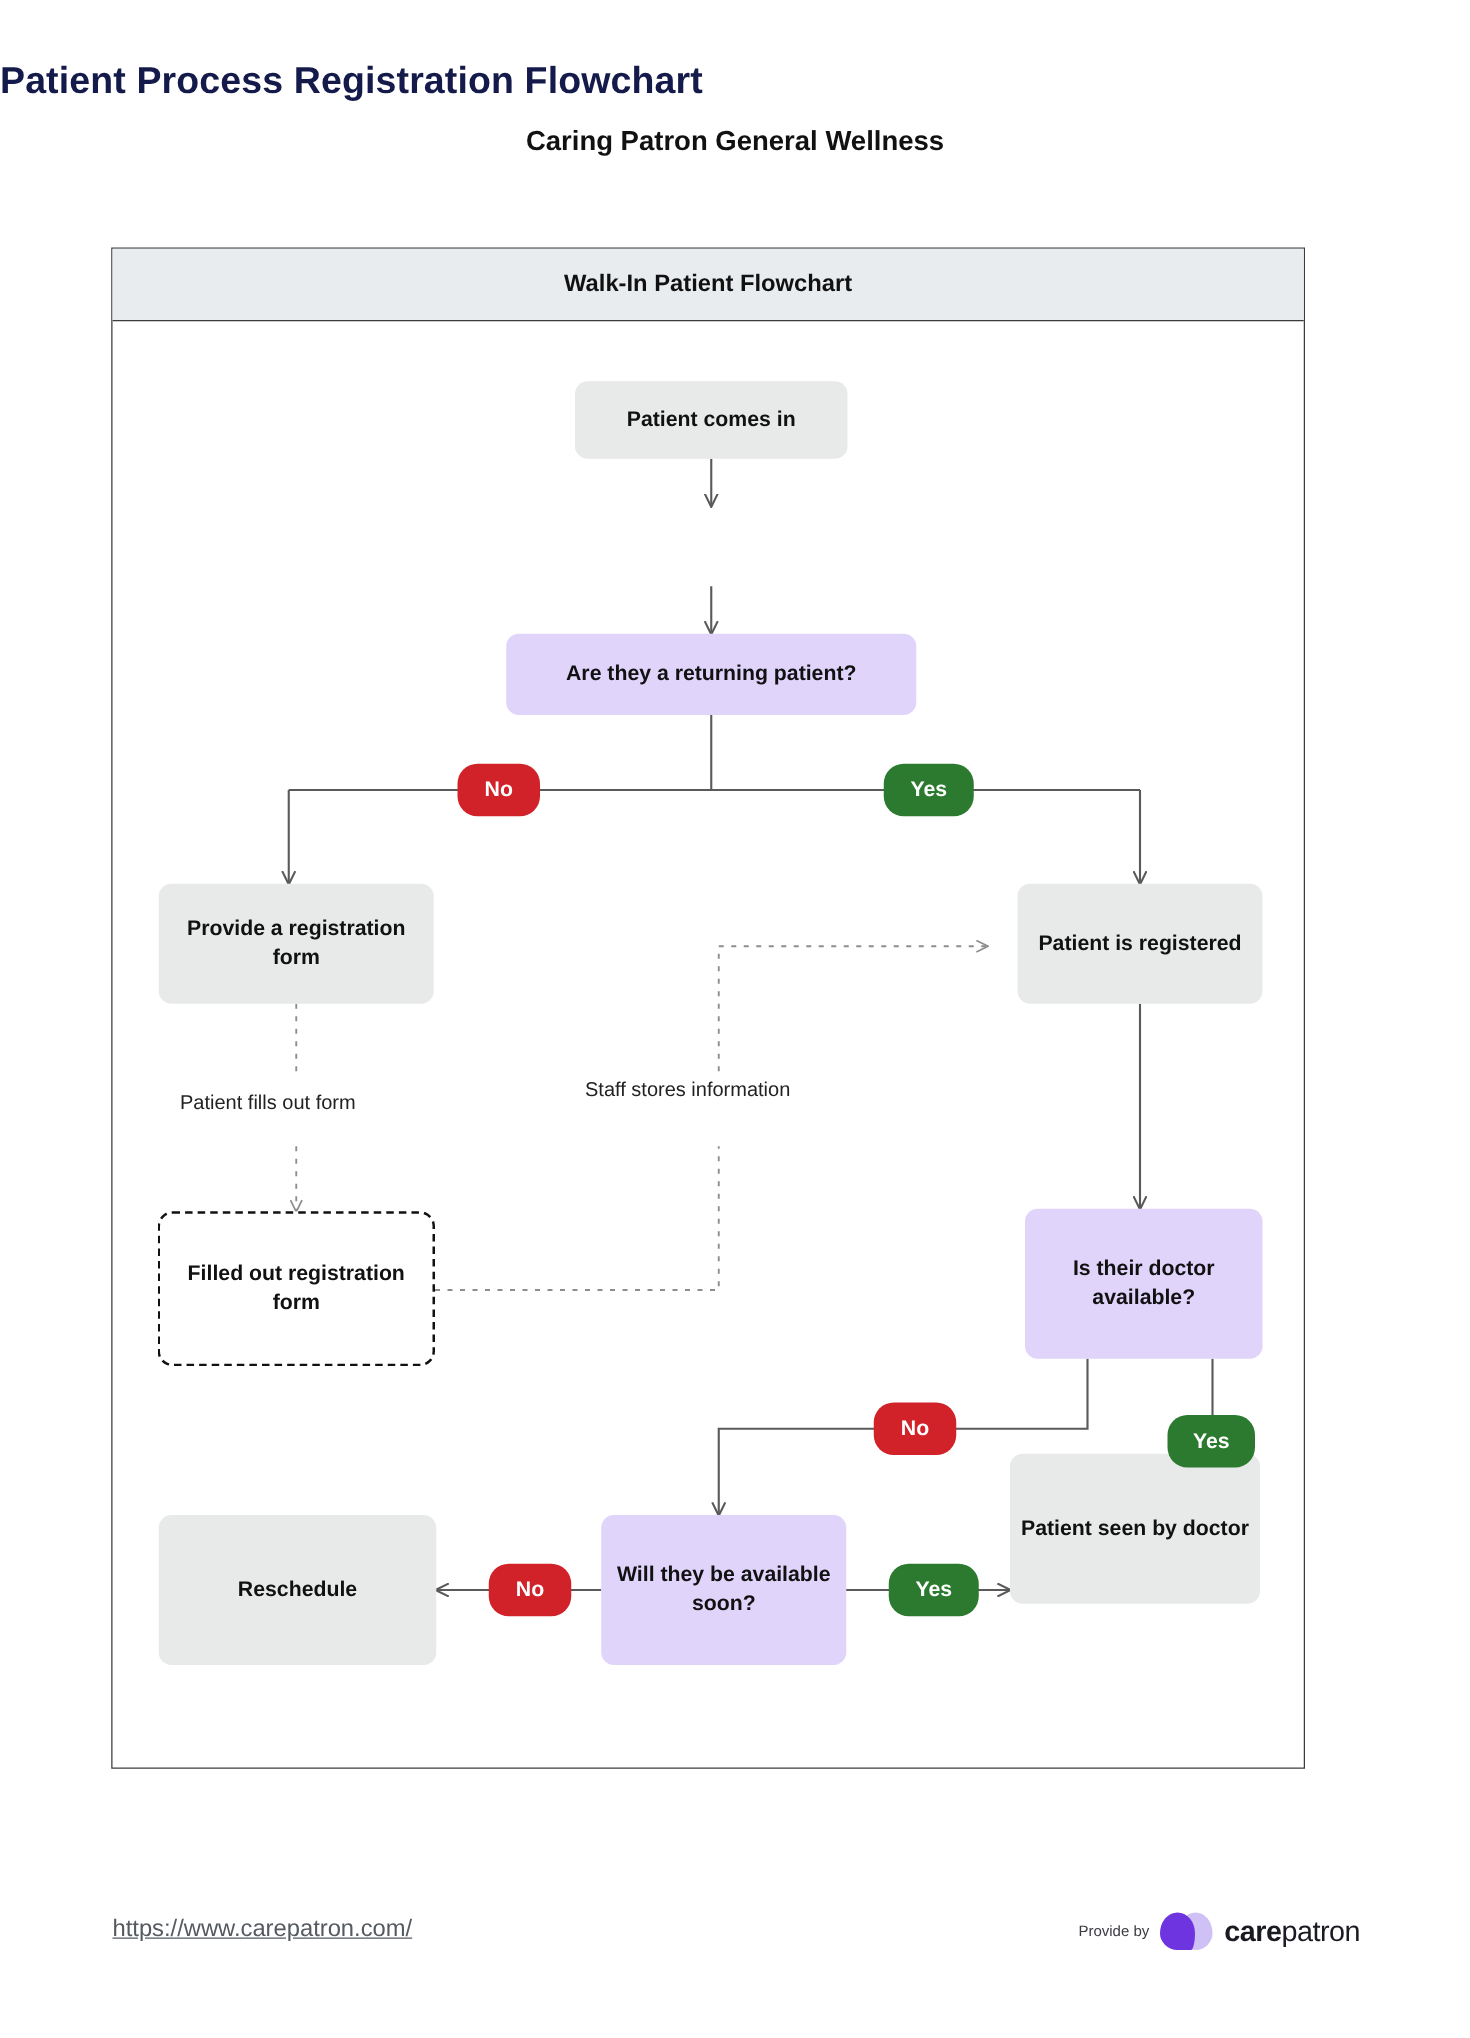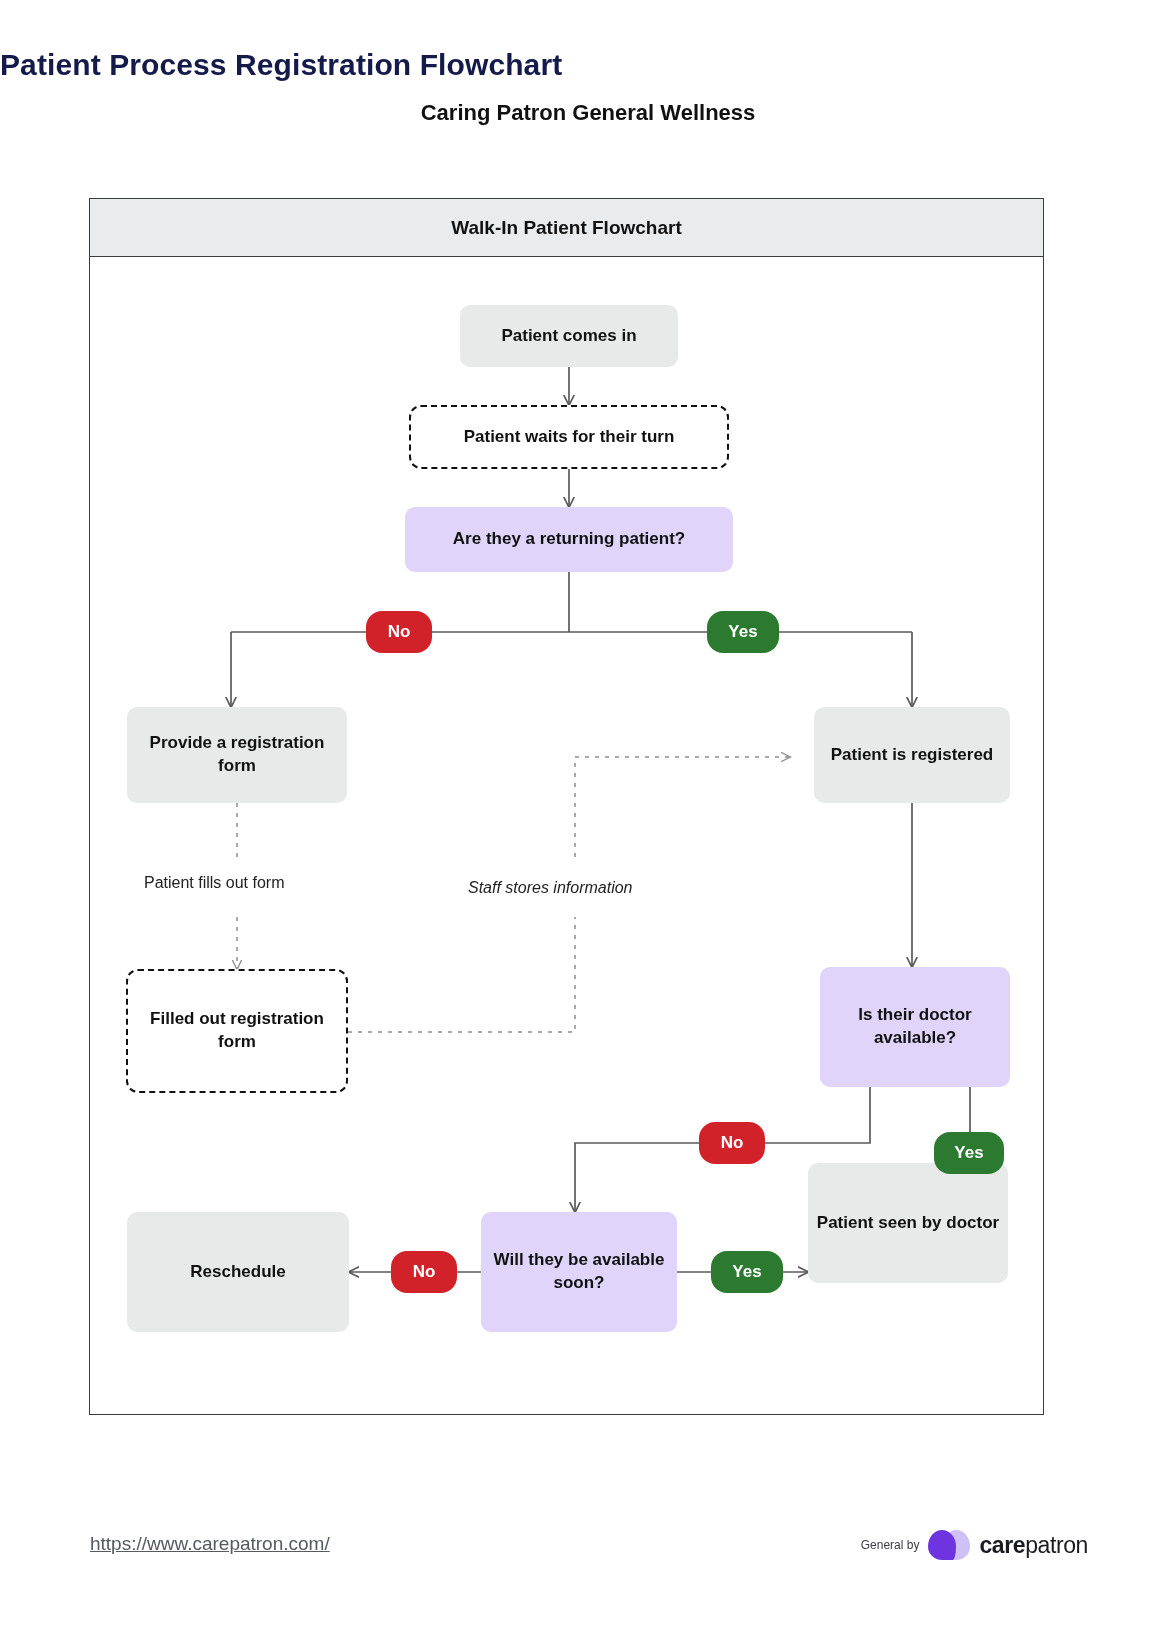--- a/index.html
+++ b/index.html
@@ -225,21 +225,20 @@
         <path d="M 147 546 L 147 600"></path>
         <path d="M 147 660 L 147 712" marker-end="url(#arrowdot)"></path>
 
         <path d="M 258 775 L 485 775 L 485 660"></path>
         <path d="M 485 600 L 485 500 L 700 500" marker-end="url(#arrowdot)"></path>
       </g>
     </svg>
 
     <div class="node gray" style="left:370px; top:48px; width:218px; height:62px;">Patient comes in</div>
 
-    <div class="node dashed" style="left:319px; top:148px; width:320px; height:64px;">Patient waits for their turn</div>
 
     <div class="node purple" style="left:315px; top:250px; width:328px; height:65px;">Are they a returning patient?</div>
 
     <div class="node gray" style="left:37px; top:450px; width:220px; height:96px;">Provide a registration form</div>
 
     <div class="node gray" style="left:724px; top:450px; width:196px; height:96px;">Patient is registered</div>
 
     <div class="node dashed" style="left:36px; top:712px; width:222px; height:124px;">Filled out registration form</div>
 
     <div class="node purple" style="left:730px; top:710px; width:190px; height:120px;">Is their doctor available?</div>
@@ -257,29 +256,29 @@
     <div class="badge no" style="left:609px; top:865px; width:66px; height:42px;">No</div>
 
     <div class="badge yes" style="left:844px; top:875px; width:70px; height:42px;">Yes</div>
 
     <div class="badge no" style="left:301px; top:994px; width:66px; height:42px;">No</div>
 
     <div class="badge yes" style="left:621px; top:994px; width:72px; height:42px;">Yes</div>
 
     <div class="edge-label" style="left:54px; top:617px;">Patient fills out form</div>
 
-    <div class="edge-label" style="left:378px; top:622px;font-style:italic;">Staff stores information</div>
+    <div class="edge-label" style="left:378px; top:607px;">Staff stores information</div>
 
   </div>
 </div>
 
 <a id="footer-url" href="#">https://www.carepatron.com/</a>
 
 <div id="footer-logo">
-  <span id="powered-by">General by</span>
+  <span id="powered-by">Provide by</span>
   <span class="logo-mark">
     <span class="blob-back"></span>
     <span class="blob-front"></span>
   </span>
   <span class="logo-word">
     <span class="care">care</span><span class="patron">patron</span>
   </span>
 </div>
 
 </body></html>

